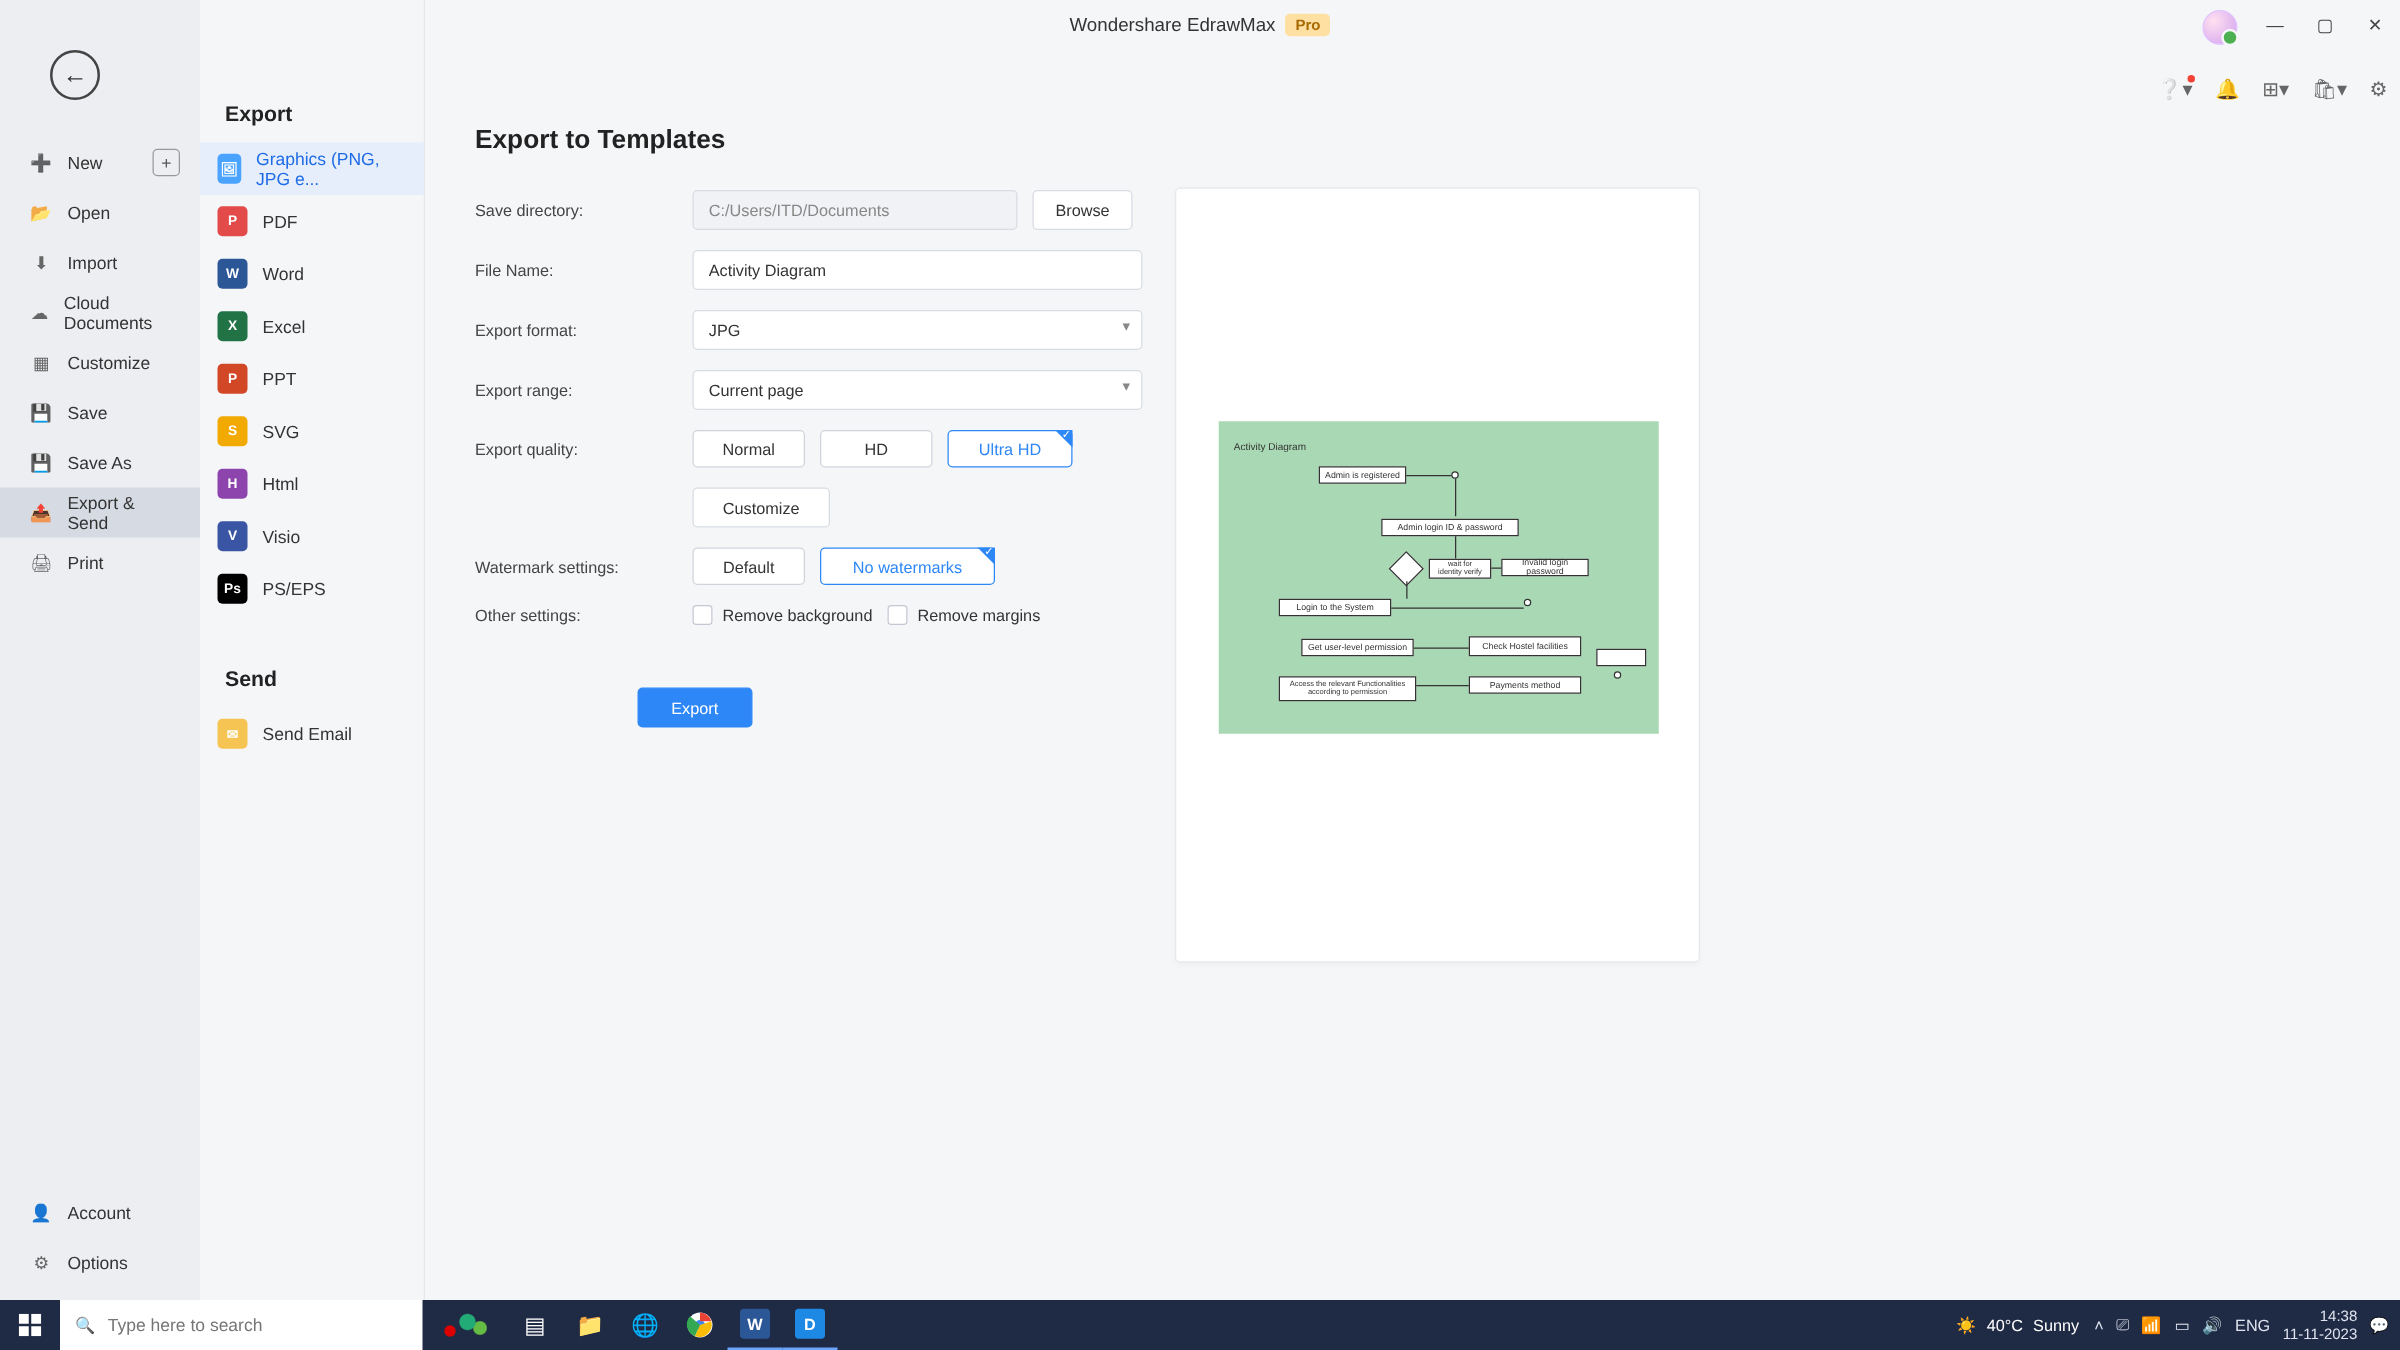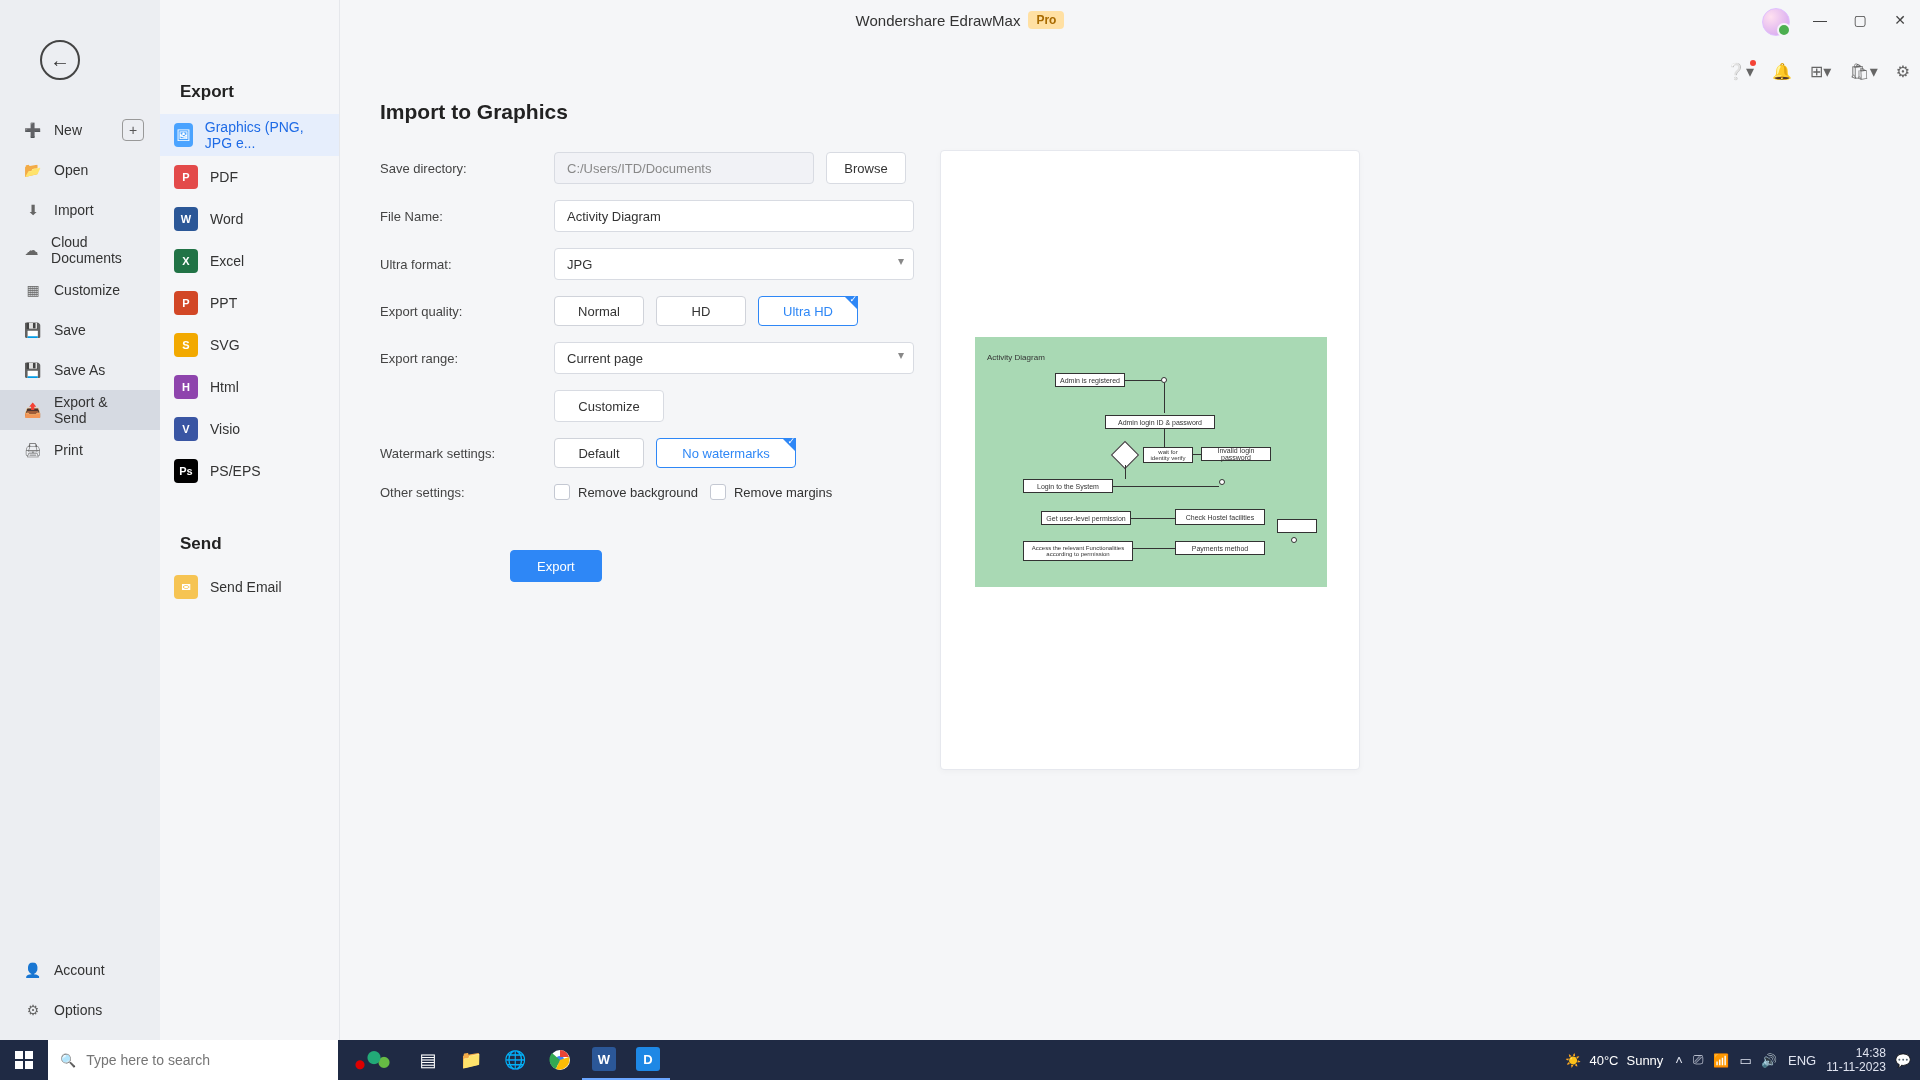--- a/index.html
+++ b/index.html
@@ -202,57 +202,57 @@
   </div>
 
   <div class="heading" style="margin-top:30px">Send</div>
   <div class="titem">
     <span class="ficon" style="background:#f6c453">✉</span>
     <span>Send Email</span>
   </div>
 </div>
 
 <div class="main">
-  <h1>Import to Graphics</h1>
+  <h1>Export to Templates</h1>
 
   <div class="form-row">
     <div class="label">Save directory:</div>
     <div class="control-area">
       <input class="text-input ro w260" readonly="" value="C:/Users/ITD/Documents" style="">
       <div class="btn w80">Browse</div>
     </div>
   </div>
 
   <div class="form-row">
     <div class="label">File Name:</div>
     <div class="control-area">
       <input class="text-input w360" value="Activity Diagram" style="">
     </div>
   </div>
 
   <div class="form-row">
-    <div class="label">Ultra format:</div>
+    <div class="label">Export format:</div>
     <div class="control-area">
       <div class="select-box"><input class="text-input w360" readonly="" value="JPG" style=""></div>
+    </div>
+  </div>
+
+  <div class="form-row">
+    <div class="label">Export range:</div>
+    <div class="control-area">
+      <div class="select-box"><input class="text-input w360" readonly="" value="Current page" style=""></div>
     </div>
   </div>
 
   <div class="form-row" style="margin-top:10px">
     <div class="label">Export quality:</div>
     <div class="control-area seg-group">
       <div class="seg">Normal</div>
       <div class="seg">HD</div>
       <div class="seg selected" style="width:100px">Ultra HD</div>
-    </div>
-  </div>
-
-  <div class="form-row">
-    <div class="label">Export range:</div>
-    <div class="control-area">
-      <div class="select-box"><input class="text-input w360" readonly="" value="Current page" style=""></div>
     </div>
   </div>
 
   <div class="form-row">
     <div class="label"></div>
     <div class="control-area">
       <div class="btn" style="width:110px">Customize</div>
     </div>
   </div>
 

